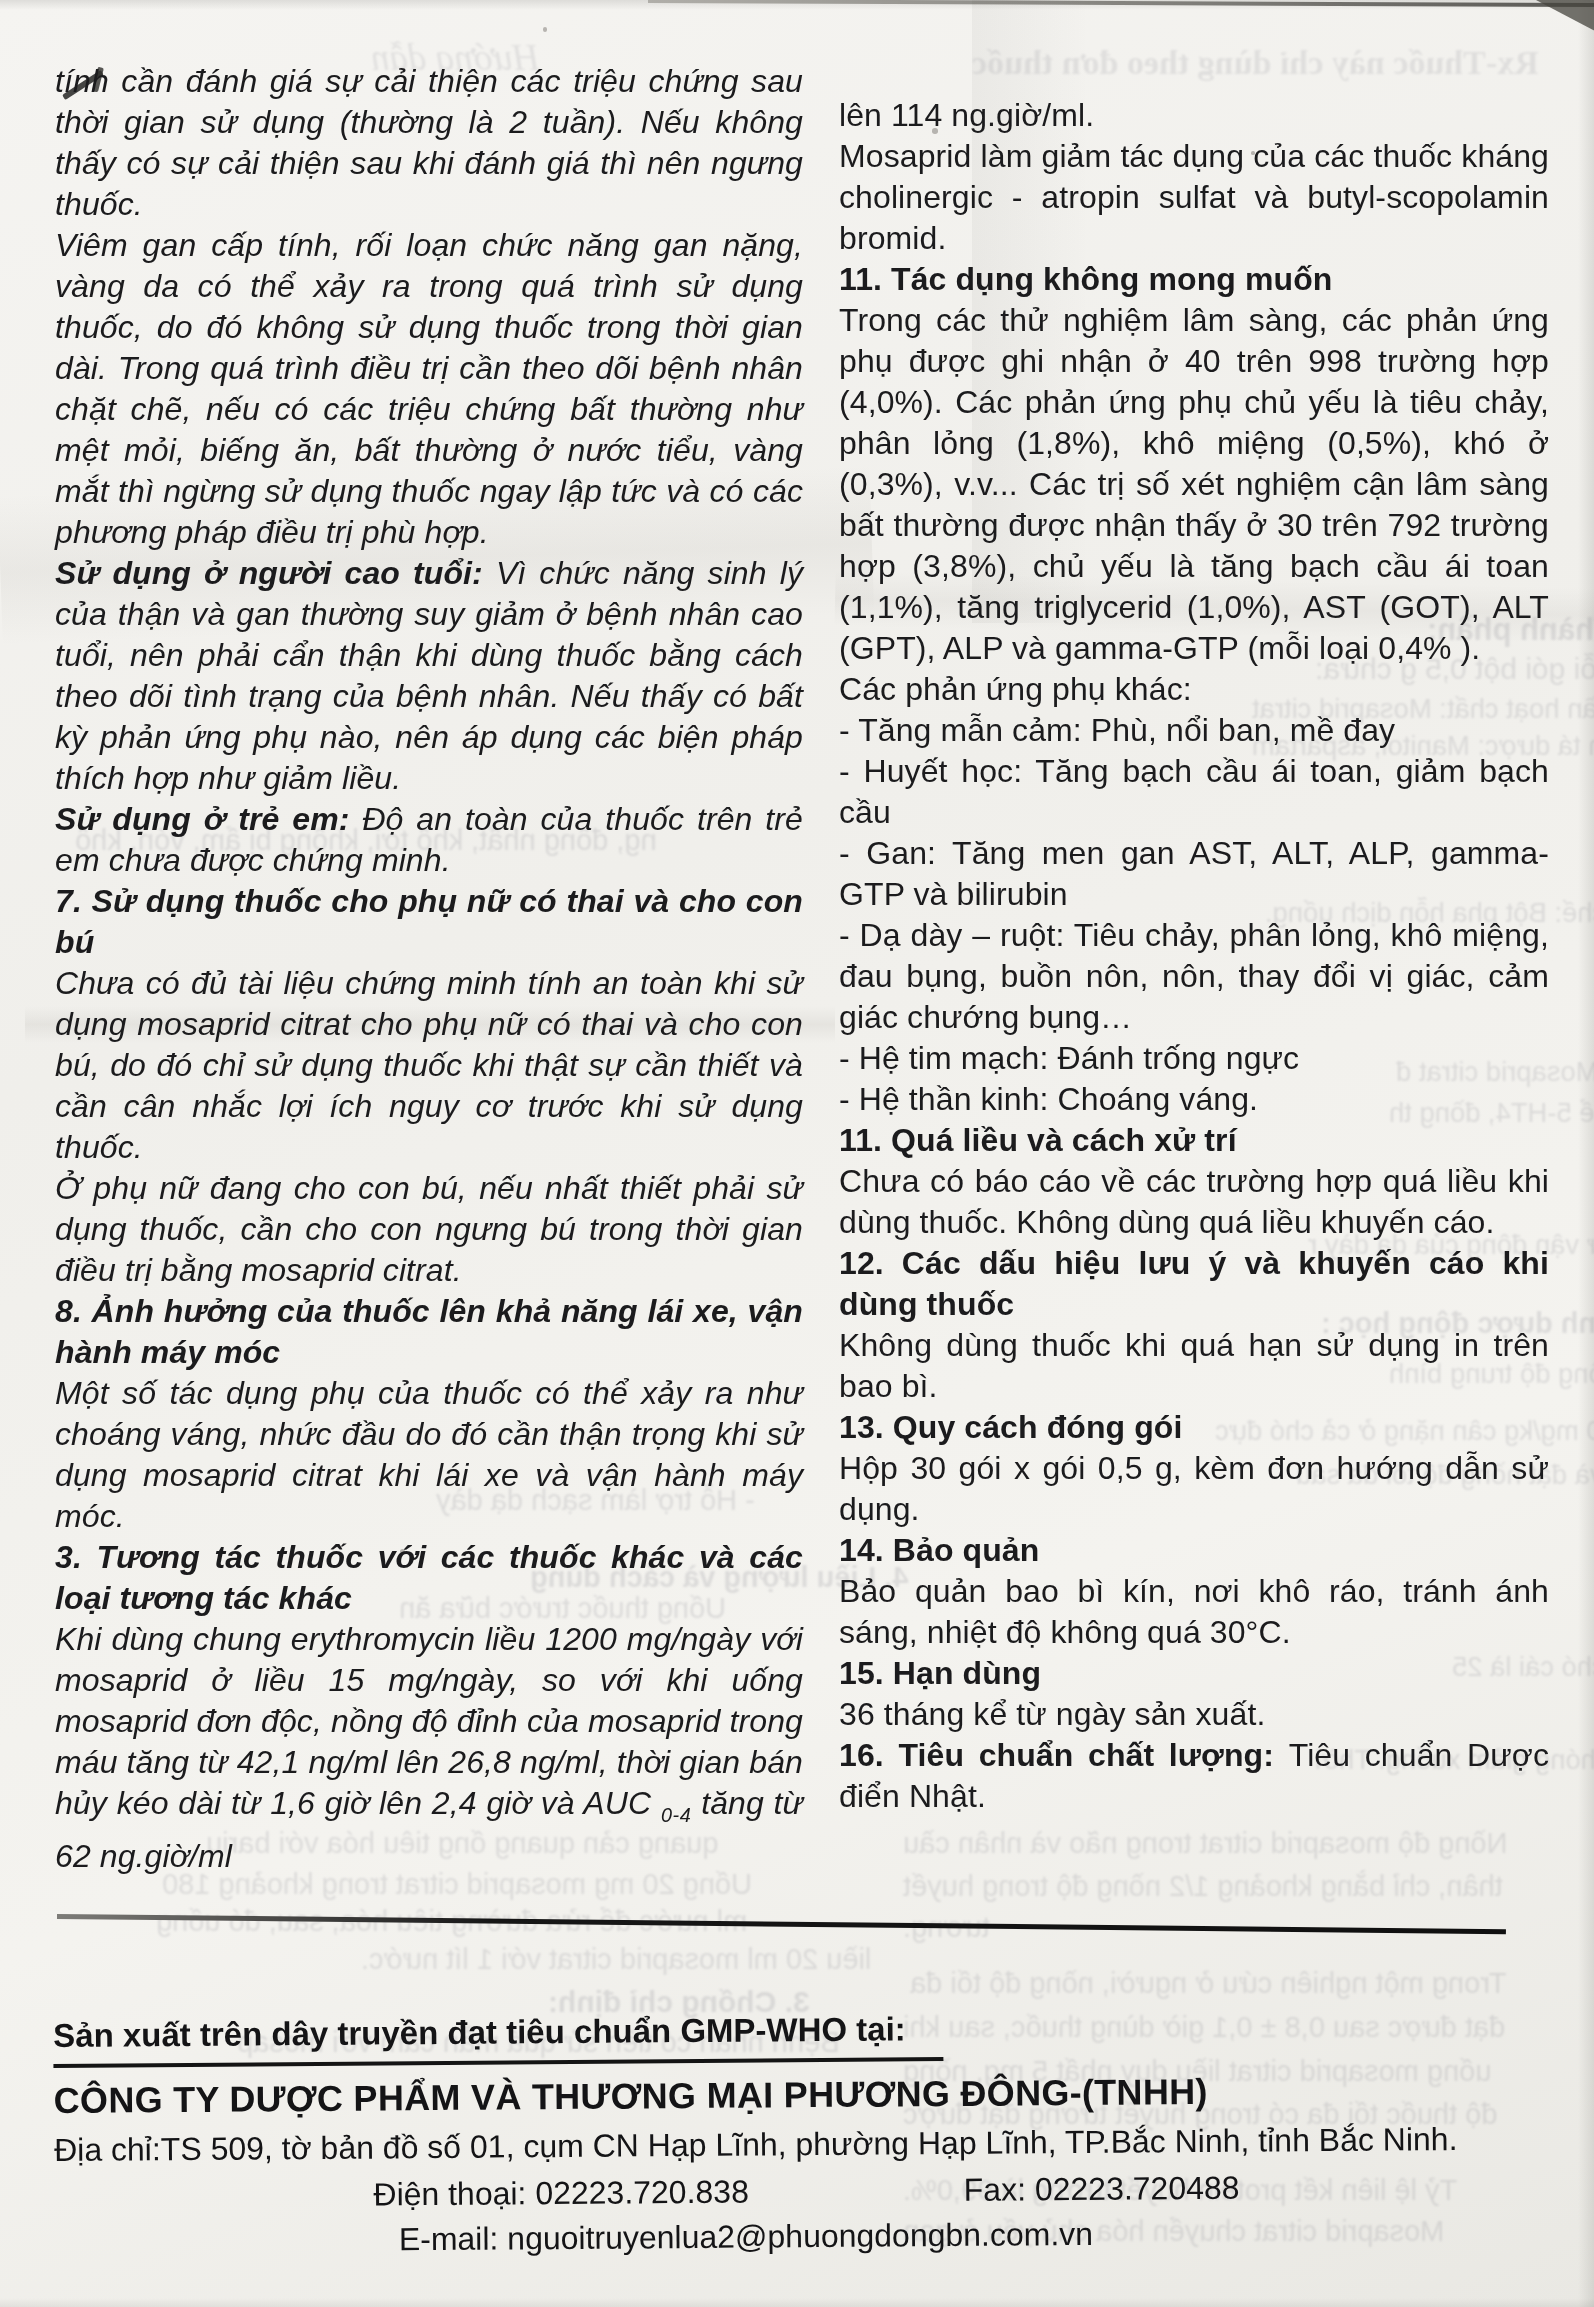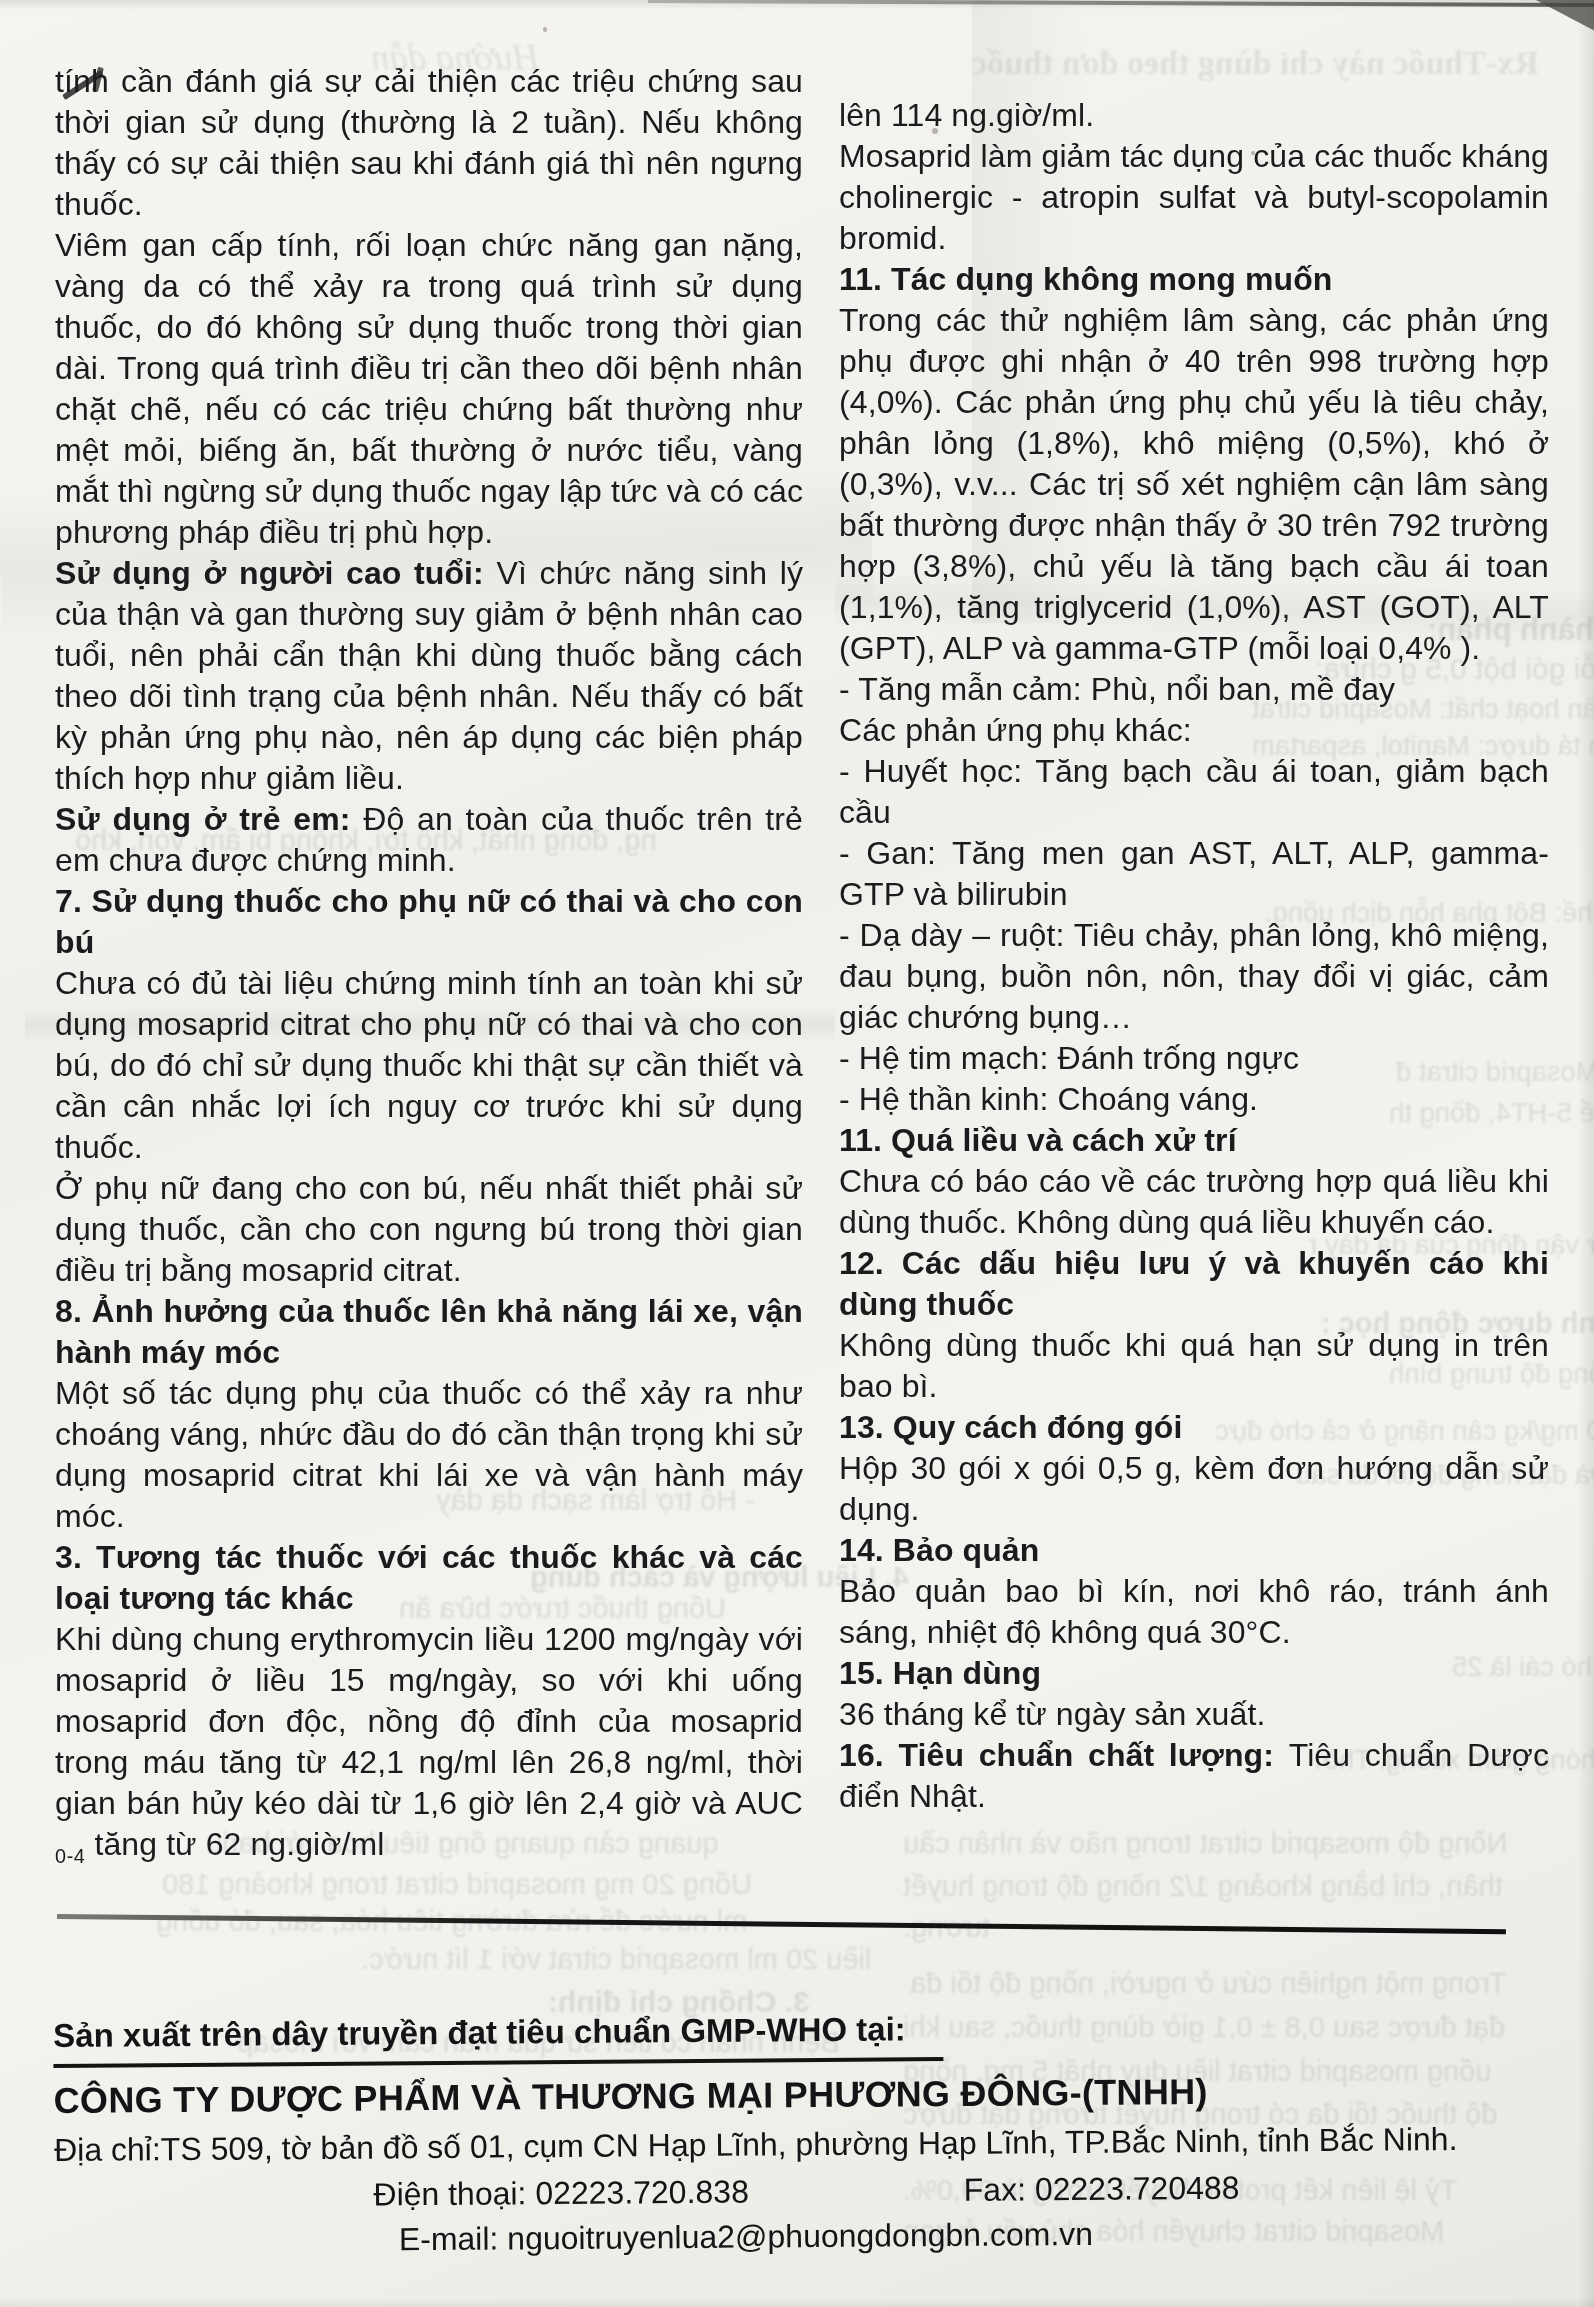--- a/index.html
+++ b/index.html
@@ -40,21 +40,21 @@
   #ghost-layer{position:absolute;inset:0;z-index:1;}
   .ghost{position:absolute;transform:scaleX(-1);color:#7e7e88;opacity:.20;
     white-space:nowrap;filter:blur(1px);font-family:"Liberation Sans",sans-serif;}
   .ghost.gb{font-weight:700;}
   .ghost.gi{font-style:italic;}
   .ghost.gserif{font-family:"Liberation Serif",serif;opacity:.16;}
 
   
   .col{position:absolute;z-index:2;text-align:justify;font-size:32px;line-height:41px;
     letter-spacing:0.1px;color:#1b1b1d;}
-  #left-col{left:55px;top:61px;width:748px;}
+  #left-col{left:55px;top:61px;width:748px;font-style:italic;}
   #right-col{left:839px;top:95px;width:710px;}
   .blk{margin:0;}
   .b{font-weight:700;}
   sub{font-size:.62em;vertical-align:-.38em;letter-spacing:0.6px;margin-top:13px;}
 
   
   .rule{position:absolute;z-index:2;left:57px;top:1914px;width:1449px;height:5px;
     background:linear-gradient(to right,#7d7c78,#161616 30%,#101010);
     transform:rotate(.6deg);transform-origin:left center;}
   #footer{position:absolute;z-index:2;left:54px;top:2017px;width:1498px;
@@ -138,22 +138,22 @@
       <p class="blk h"><span class="b">8. Ảnh hưởng của thuốc lên khả năng lái xe, vận hành máy móc</span></p>
       <p class="blk p"><span>Một số tác dụng phụ của thuốc có thể xảy ra như choáng váng, nhức đầu do đó cần thận trọng khi sử dụng mosaprid citrat khi lái xe và vận hành máy móc.</span></p>
       <p class="blk h"><span class="b">3. Tương tác thuốc với các thuốc khác và các loại tương tác khác</span></p>
       <p class="blk p"><span>Khi dùng chung erythromycin liều 1200 mg/ngày với mosaprid ở liều 15 mg/ngày, so với khi uống mosaprid đơn độc, nồng độ đỉnh của mosaprid trong máu tăng từ 42,1 ng/ml lên 26,8 ng/ml, thời gian bán hủy kéo dài từ 1,6 giờ lên 2,4 giờ và AUC </span><sub>0-4</sub><span> tăng từ 62 ng.giờ/ml</span></p>
     </div>
   <div id="right-col" class="col">
       <p class="blk p"><span>lên 114 ng.giờ/ml.</span></p>
       <p class="blk p"><span>Mosaprid làm giảm tác dụng của các thuốc kháng cholinergic - atropin sulfat và butyl-scopolamin bromid.</span></p>
       <p class="blk h"><span class="b">11. Tác dụng không mong muốn</span></p>
       <p class="blk p"><span>Trong các thử nghiệm lâm sàng, các phản ứng phụ được ghi nhận ở 40 trên 998 trường hợp (4,0%). Các phản ứng phụ chủ yếu là tiêu chảy, phân lỏng (1,8%), khô miệng (0,5%), khó ở (0,3%), v.v... Các trị số xét nghiệm cận lâm sàng bất thường được nhận thấy ở 30 trên 792 trường hợp (3,8%), chủ yếu là tăng bạch cầu ái toan (1,1%), tăng triglycerid (1,0%), AST (GOT), ALT (GPT), ALP và gamma-GTP (mỗi loại 0,4% ).</span></p>
+      <p class="blk p"><span>Các phản ứng phụ khác:</span></p>
       <p class="blk p"><span>- Tăng mẫn cảm: Phù, nổi ban, mề đay</span></p>
-      <p class="blk p"><span>Các phản ứng phụ khác:</span></p>
       <p class="blk p"><span>- Huyết học: Tăng bạch cầu ái toan, giảm bạch cầu</span></p>
       <p class="blk p"><span>- Gan: Tăng men gan AST, ALT, ALP, gamma-GTP và bilirubin</span></p>
       <p class="blk p"><span>- Dạ dày – ruột: Tiêu chảy, phân lỏng, khô miệng, đau bụng, buồn nôn, nôn, thay đổi vị giác, cảm giác chướng bụng…</span></p>
       <p class="blk p"><span>- Hệ tim mạch: Đánh trống ngực</span></p>
       <p class="blk p"><span>- Hệ thần kinh: Choáng váng.</span></p>
       <p class="blk h"><span class="b">11. Quá liều và cách xử trí</span></p>
       <p class="blk p"><span>Chưa có báo cáo về các trường hợp quá liều khi dùng thuốc. Không dùng quá liều khuyến cáo.</span></p>
       <p class="blk h"><span class="b">12. Các dấu hiệu lưu ý và khuyến cáo khi dùng thuốc</span></p>
       <p class="blk p"><span>Không dùng thuốc khi quá hạn sử dụng in trên bao bì.</span></p>
       <p class="blk h"><span class="b">13. Quy cách đóng gói</span></p>

